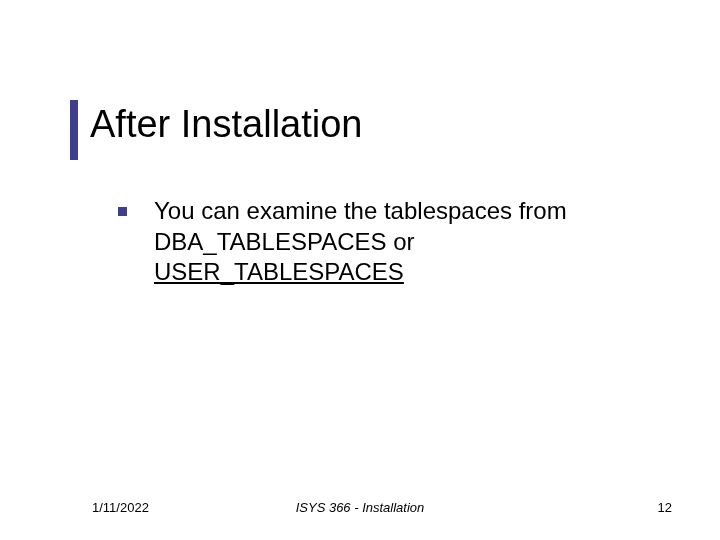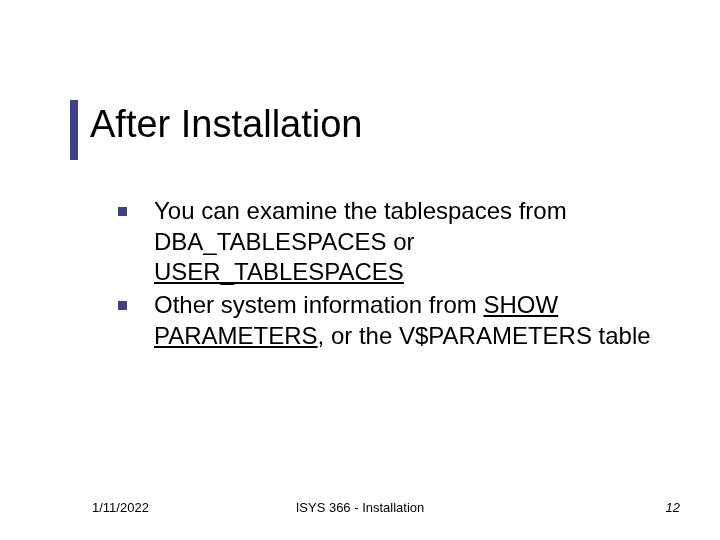--- a/index.html
+++ b/index.html
@@ -7,40 +7,36 @@
   .slide { position: relative; width: 720px; height: 540px; }
   .accent { position: absolute; left: 70px; top: 100px; width: 8px; height: 60px; background: #3f3f8f; }
   .title { position: absolute; left: 90px; top: 103px; font-size: 38px; font-weight: 400; letter-spacing: 0px; }
   .body { position: absolute; left: 118px; top: 196px; width: 540px; font-size: 24px; line-height: 1.28; }
   .body ul { list-style: none; }
   .body li { position: relative; padding-left: 36px; margin-bottom: 2px; }
   .body li .sq { position: absolute; left: 0; top: 11px; width: 9px; height: 9px; background: #3f3f8f; }
   .underline { text-decoration: underline; }
   .footer { position: absolute; bottom: 40px; left: 0; width: 720px; font-size: 13px; color: #000; }
   .footer .date { position: absolute; left: 92px; text-align: center; }
-  .footer .course { position: absolute; left: 0; width: 720px; text-align: center; }
-  .footer .page { position: absolute; right: 40px; font-style: italic; }
+  .footer .course { position: absolute; left: 0; width: 720px; text-align: center; font-style: italic; }
+  .footer .page { position: absolute; right: 48px; }
 </style>
 </head>
 <body>
 
 <div class="slide">
   <div class="accent"></div>
   <h1 class="title">After Installation</h1>
 
   <div class="body">
     <ul>
       <li>
         <span class="sq"></span>
         <span>You can examine the tablespaces from DBA_TABLESPACES or </span><span class="underline">USER_TABLESPACES</span><span></span>
       </li>
-      <li>
-        <span class="sq"></span>
-        <span>Other system information from </span><span class="underline">SHOW PARAMETERS</span><span>, or the V$PARAMETERS table</span>
-      </li>
     </ul>
   </div>
 
   <div class="footer">
     <span class="date">1/11/2022</span>
     <span class="course">ISYS 366 - Installation</span>
     <span class="page">12</span>
   </div>
 </div>
 

